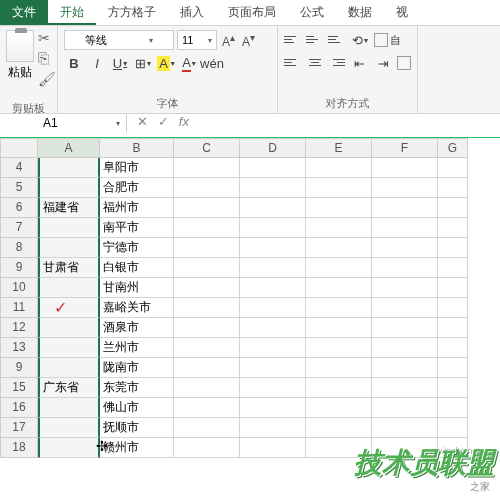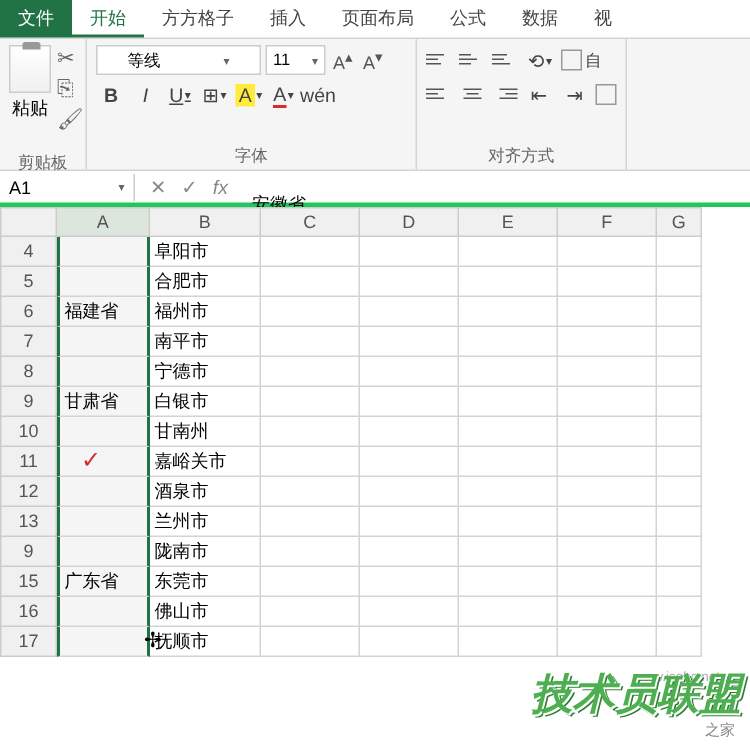--- a/index.html
+++ b/index.html
@@ -36,21 +36,21 @@
 
 
 .align-group { width: 140px; }
 .align-row { display: flex; gap: 4px; margin-bottom: 3px; }
 .al-btn { width: 18px; height: 18px; display: flex; flex-direction: column; justify-content: center; gap: 2px; }
 .al-btn span { height: 1px; background: #555; }
 .wrap-btn { font-size: 11px; color: #444; display: flex; align-items: center; gap: 2px; }
 .wrap-icon { width: 14px; height: 14px; border: 1px solid #999; }
 
 
-.namebar { display: flex; height: 24px; border-bottom: 3px solid #22c55e; align-items: center; }
+.namebar { display: flex; height: 24px; border-bottom: 1px solid #22c55e; align-items: flex-start; padding-left: 37px; }
 .namebox { width: 90px; border-right: 1px solid #ccc; padding: 2px 6px; font-size: 12px; display: flex; justify-content: space-between; align-items: center; }
 .fx-btns { display: flex; gap: 10px; padding: 0 10px; color: #888; font-size: 13px; }
 .fx-btns .fx { font-style: italic; }
 .formula { flex: 1; padding: 2px 6px; font-size: 12px; margin-top: 24px; }
 
 
 .grid { position: relative; }
 .colheads { display: flex; height: 20px; }
 .rowhead-corner { width: 38px; border: 1px solid #ccc; background: #f0f0f0; }
 .colhead { border: 1px solid #ccc; border-left: none; background: #f0f0f0; text-align: center; font-size: 12px; color: #555; line-height: 18px; }
@@ -353,20 +353,30 @@
       <div class="row">
         <div class="rowhead">17</div>
         <div class="cell colA selcol colAsel"></div>
         <div class="cell colB">抚顺市</div>
         <div class="cell colC"></div>
         <div class="cell colD"></div>
         <div class="cell colE"></div>
         <div class="cell colF"></div>
         <div class="cell colG"></div>
       </div>
+      <div class="row">
+        <div class="rowhead">18</div>
+        <div class="cell colA selcol colAsel"></div>
+        <div class="cell colB">赣州市</div>
+        <div class="cell colC"></div>
+        <div class="cell colD"></div>
+        <div class="cell colE"></div>
+        <div class="cell colF"></div>
+        <div class="cell colG"></div>
+      </div>
     </div>
   <div class="cursor-cross">✢</div>
 </div>
 
 <div class="wm-url">www.jsghc.net</div>
 <div class="watermark">
   <span class="wm-text">技术员联盟</span>
 </div>
 <div class="wm-sub">之家</div>
 

